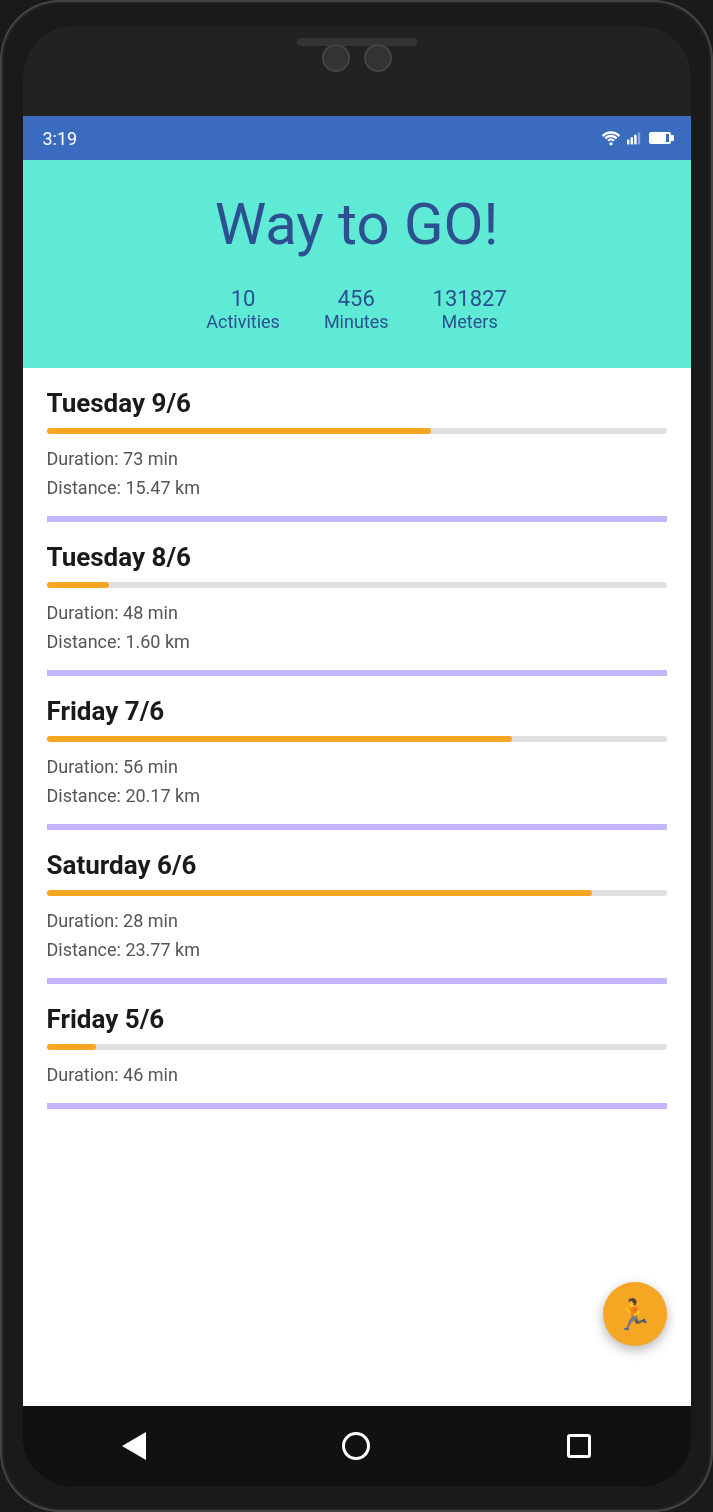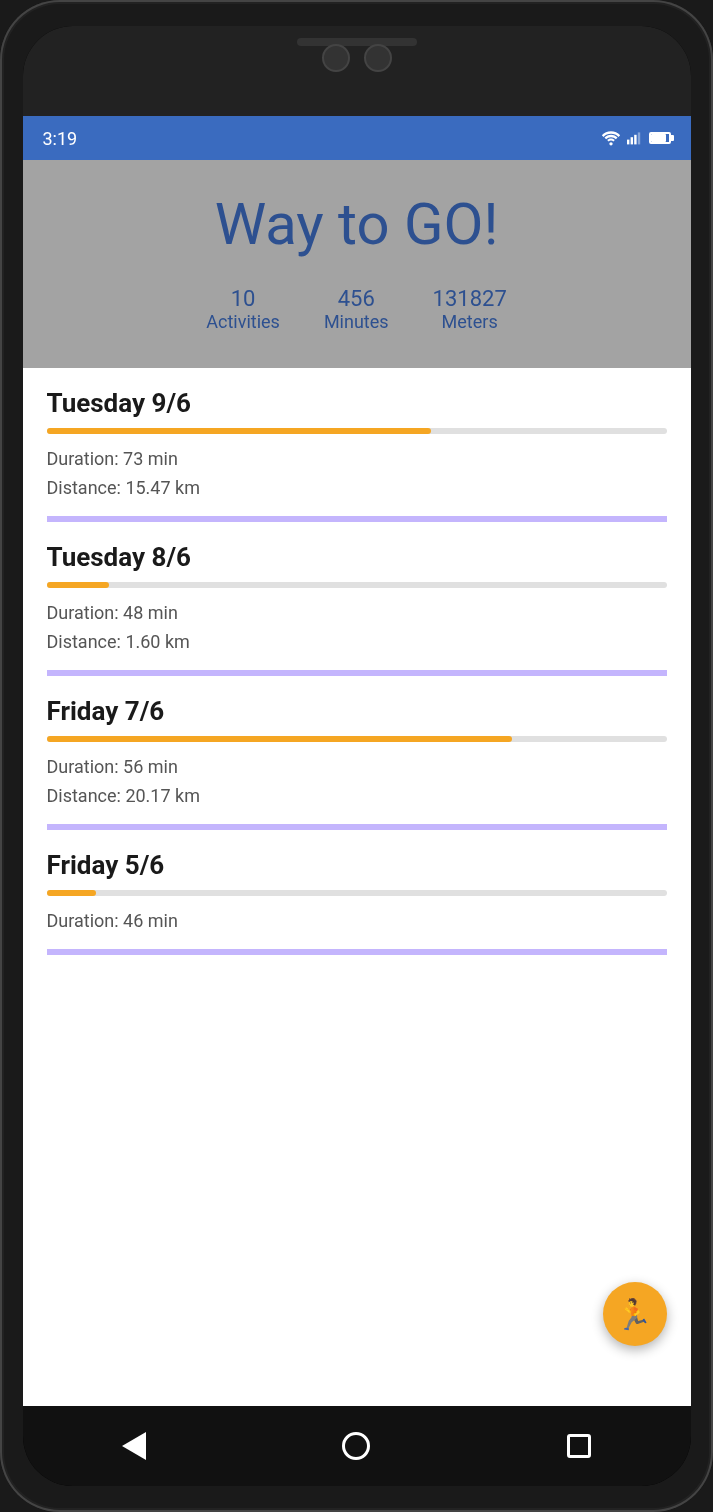--- a/index.html
+++ b/index.html
@@ -133,21 +133,21 @@
     .battery-fill {
       width: 85%;
       height: 100%;
       background: white;
       border-radius: 1px;
     }
 
     
     .hero {
       width: 100%;
-      background: #a3a3a3;
+      background: #5eead4;
       padding: 30px 20px 36px;
       display: flex;
       flex-direction: column;
       align-items: center;
       flex-shrink: 0;
     }
 
     .hero-title {
       font-size: 58px;
       font-weight: 400;
@@ -380,20 +380,30 @@
     <div class="activity-day">Friday 7/6</div>
     <div class="progress-bar-container">
       <div class="progress-bar-fill" style="width:75%"></div>
     </div>
     <div class="activity-details">
       <span class="activity-detail-text">Duration: 56 min</span>
       <span class="activity-detail-text">Distance: 20.17 km</span>
     </div>
   </div>
             <div class="activity-item">
+    <div class="activity-day">Saturday 6/6</div>
+    <div class="progress-bar-container">
+      <div class="progress-bar-fill" style="width:88%"></div>
+    </div>
+    <div class="activity-details">
+      <span class="activity-detail-text">Duration: 28 min</span>
+      <span class="activity-detail-text">Distance: 23.77 km</span>
+    </div>
+  </div>
+            <div class="activity-item">
     <div class="activity-day">Friday 5/6</div>
     <div class="progress-bar-container">
       <div class="progress-bar-fill" style="width:8%"></div>
     </div>
     <div class="activity-details">
       <span class="activity-detail-text">Duration: 46 min</span>
 
     </div>
   </div>
           </div>

